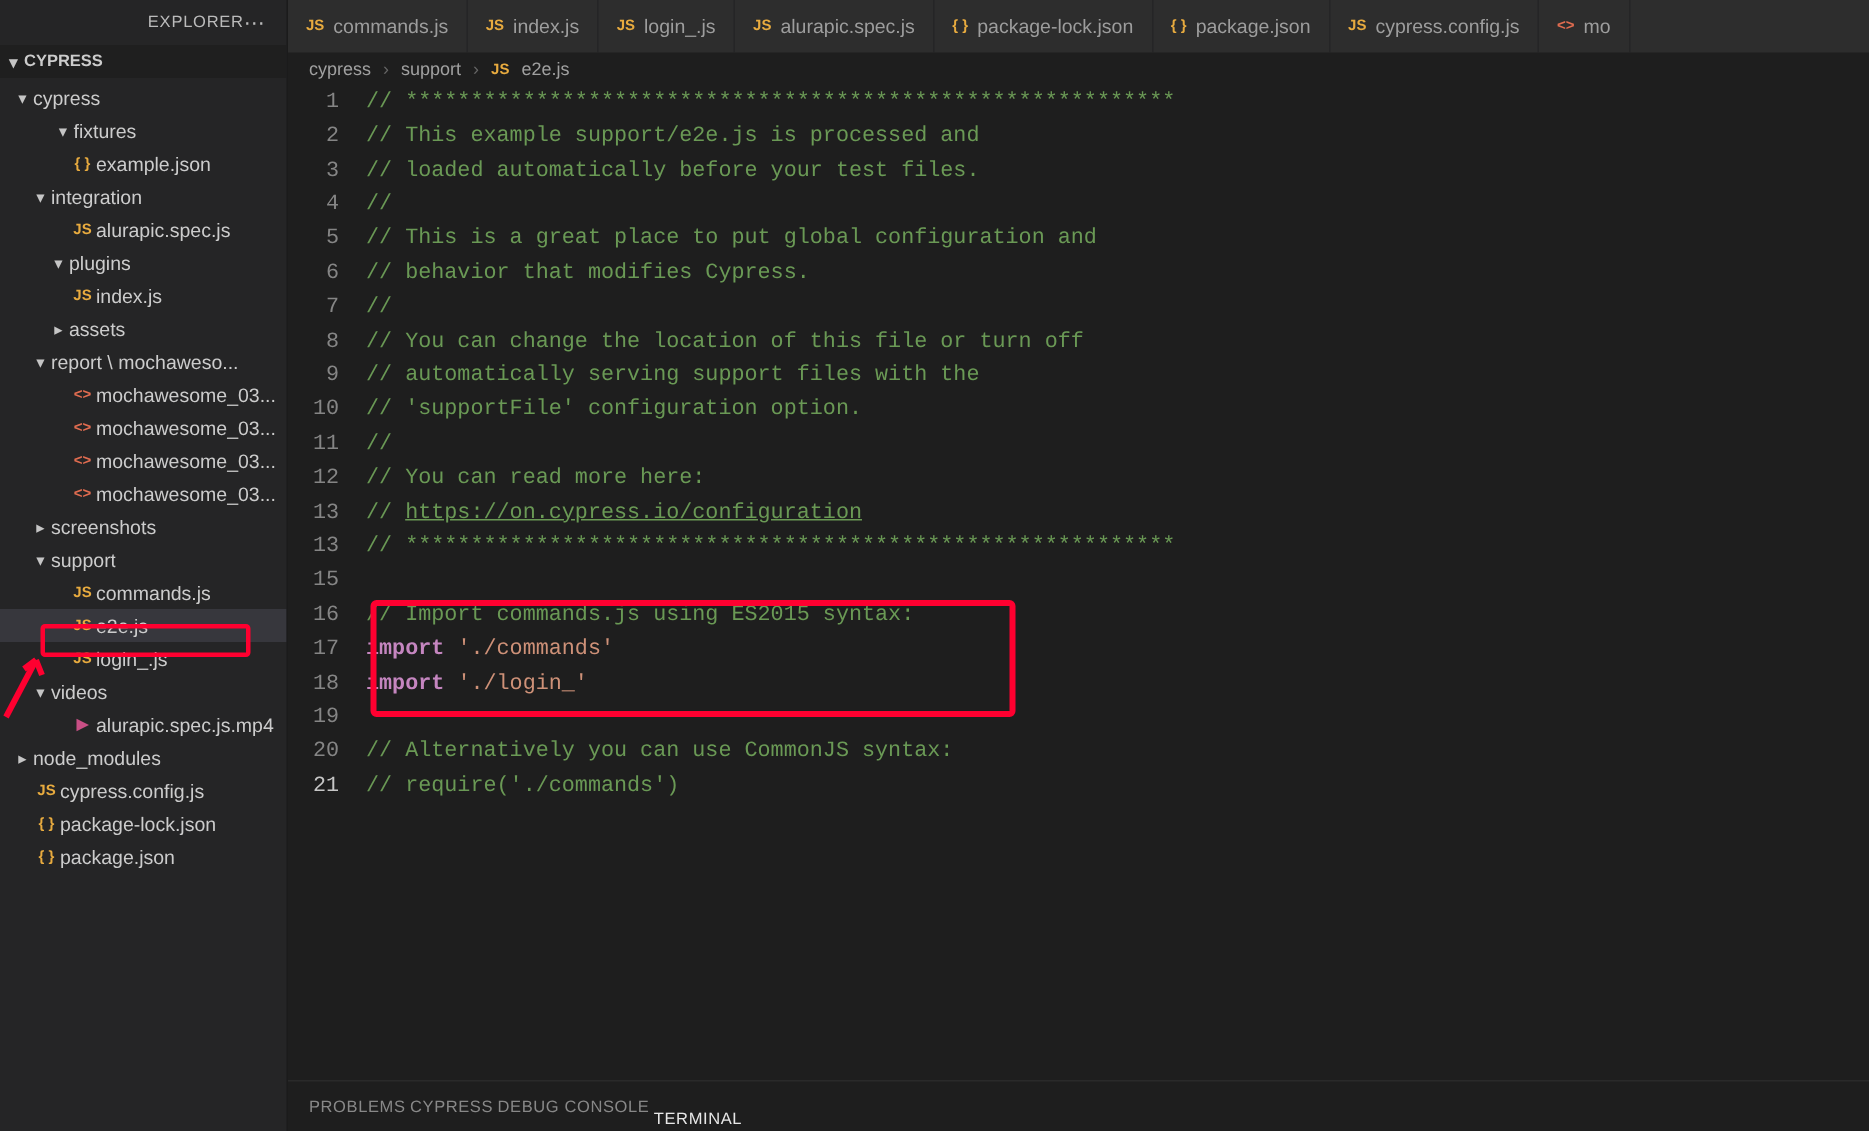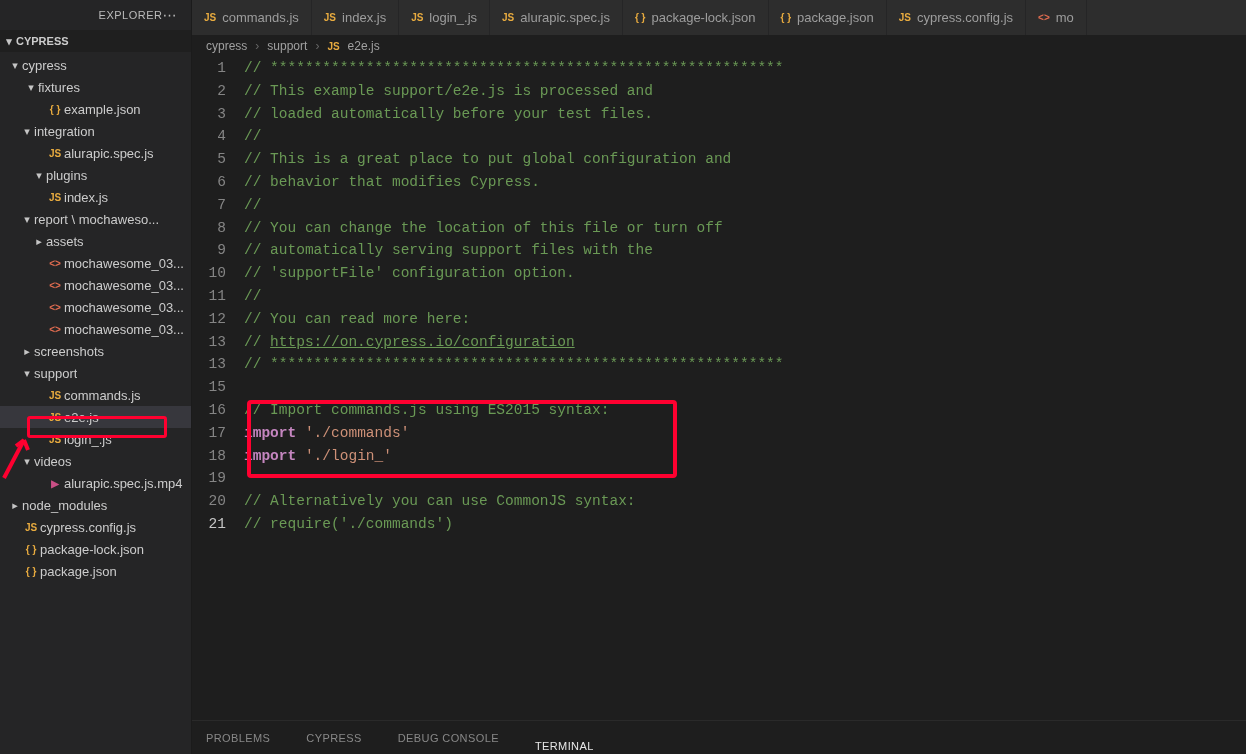--- a/index.html
+++ b/index.html
@@ -59,21 +59,21 @@
   .crumbs .sep{color:#666;padding:0 4px;}
   .crumbs .fico{color:var(--js-icon);font-weight:700;font-size:10px;margin-right:4px;}
   .code{flex:1;display:flex;font-family:Consolas,"Courier New",monospace;font-size:14.5px;line-height:22.8px;position:relative;min-height:0;}
   .gutter{width:52px;text-align:right;color:var(--linenum);padding-right:18px;user-select:none;flex-shrink:0;}
   .gutter .cur{color:var(--current-linenum);}
   .codelines{flex:1;white-space:pre;color:#d4d4d4;position:relative;}
   .c-cm{color:var(--comment);}
   .c-kw{color:var(--keyword);font-weight:bold;}
   .c-st{color:var(--string);}
   .c-ul{text-decoration:underline;}
-  .panel{height:34px;border-top:1px solid #2a2a2a;display:flex;align-items:center;gap:36px;padding-left:14px;font-size:11px;color:#888;}
+  .panel{height:34px;border-top:1px solid #2a2a2a;display:flex;align-items:center;gap:3px;padding-left:14px;font-size:11px;color:#888;}
   .panel .ptab{cursor:pointer;letter-spacing:0.4px;}
   .panel .ptab.active{color:#e7e7e7;border-bottom:1px solid #e7e7e7;padding-bottom:3px;margin-top:20px;}
   .editor-red-box{position:absolute;border:4px solid #ff0030;border-radius:4px;pointer-events:none;}
 </style>
 </head>
 <body>
 
 <div class="root">
 
   <div class="sidebar">
@@ -83,21 +83,21 @@
     </div>
     <div class="section-title row" style="padding-left:2px">
       <span class="chev down"></span>
       <span style="font-weight:700">CYPRESS</span>
     </div>
     <div class="tree" id="tree">
         <div class="row" style="padding-left: 8px;">
           <span class="chev down"></span>
           <span class="label">cypress</span>
         </div>
-        <div class="row" style="padding-left: 24px;">
+        <div class="row" style="padding-left: 35px;">
           <span class="chev down"></span>
           <span class="label">fixtures</span>
         </div>
         <div class="row" style="padding-left: 32px;">
           <span class="chev none"></span>
           <span class="ico json">{ }</span>
           <span class="label">example.json</span>
         </div>
         <div class="row" style="padding-left: 20px;">
           <span class="chev down"></span>
@@ -110,27 +110,27 @@
         </div>
         <div class="row" style="padding-left: 32px;">
           <span class="chev down"></span>
           <span class="label">plugins</span>
         </div>
         <div class="row" style="padding-left: 32px;">
           <span class="chev none"></span>
           <span class="ico js">JS</span>
           <span class="label">index.js</span>
         </div>
-        <div class="row" style="padding-left: 20px;">
-          <span class="chev down"></span>
-          <span class="label">report \ mochaweso...</span>
-        </div>
         <div class="row" style="padding-left: 32px;">
           <span class="chev right"></span>
           <span class="label">assets</span>
+        </div>
+        <div class="row" style="padding-left: 20px;">
+          <span class="chev down"></span>
+          <span class="label">report \ mochaweso...</span>
         </div>
         <div class="row" style="padding-left: 32px;">
           <span class="chev none"></span>
           <span class="ico html">&lt;&gt;</span>
           <span class="label">mochawesome_03...</span>
         </div>
         <div class="row" style="padding-left: 32px;">
           <span class="chev none"></span>
           <span class="ico html">&lt;&gt;</span>
           <span class="label">mochawesome_03...</span>

